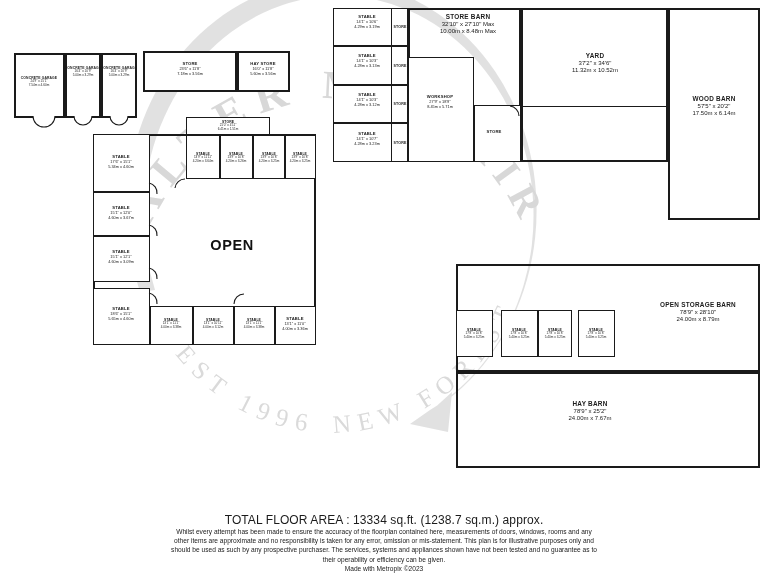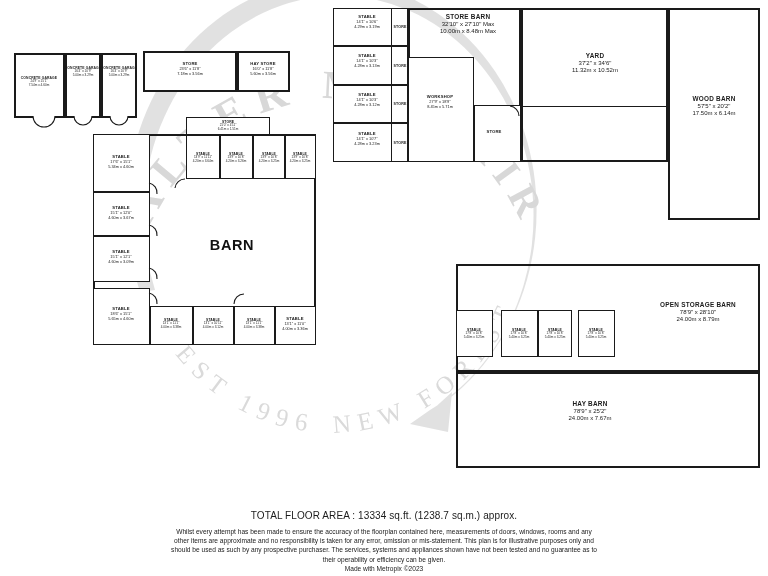--- a/index.html
+++ b/index.html
@@ -93,22 +93,21 @@
 
   
   .footer {
     position: absolute;
     left: 0; right: 0; bottom: 4px;
     text-align: center;
     z-index: 8;
     color: #1b1b1b;
   }
   .footer .total {
-    font-size: 10px;
-    margin-bottom: 6px;
+    font-size: 12px;
     letter-spacing: .1px;
   }
   .footer .disc {
     font-size: 6.6px;
     line-height: 1.42;
     max-width: 430px;
     margin: 0 auto;
   }
   .footer .made {
     font-size: 6.6px;
@@ -359,21 +358,21 @@
     <span class="nm">STABLE</span>
     <span class="d1">13'1"  x 11'1"</span>
     <span class="d2">4.00m  x 3.38m</span>
   </div>
   <div class="lbl sz-xs" style="left:295px; top:317px;">
     <span class="nm">STABLE</span>
     <span class="d1">13'1"  x 11'0"</span>
     <span class="d2">4.00m  x 3.36m</span>
   </div>
 
-  <div class="barn-title" style="left:232px; top:237px;">BARN</div>
+  <div class="barn-title" style="left:232px; top:237px;">OPEN</div>
 
   <div class="swing" style="left:149px; top:183px;">
     <svg width="11" height="13">
         <path d="M0,0 A10,10 0 0 1 8,11"></path>
       </svg>
   </div>
   <div class="swing" style="left:149px; top:225px;">
     <svg width="11" height="13">
         <path d="M0,0 A10,10 0 0 1 8,11"></path>
       </svg>

